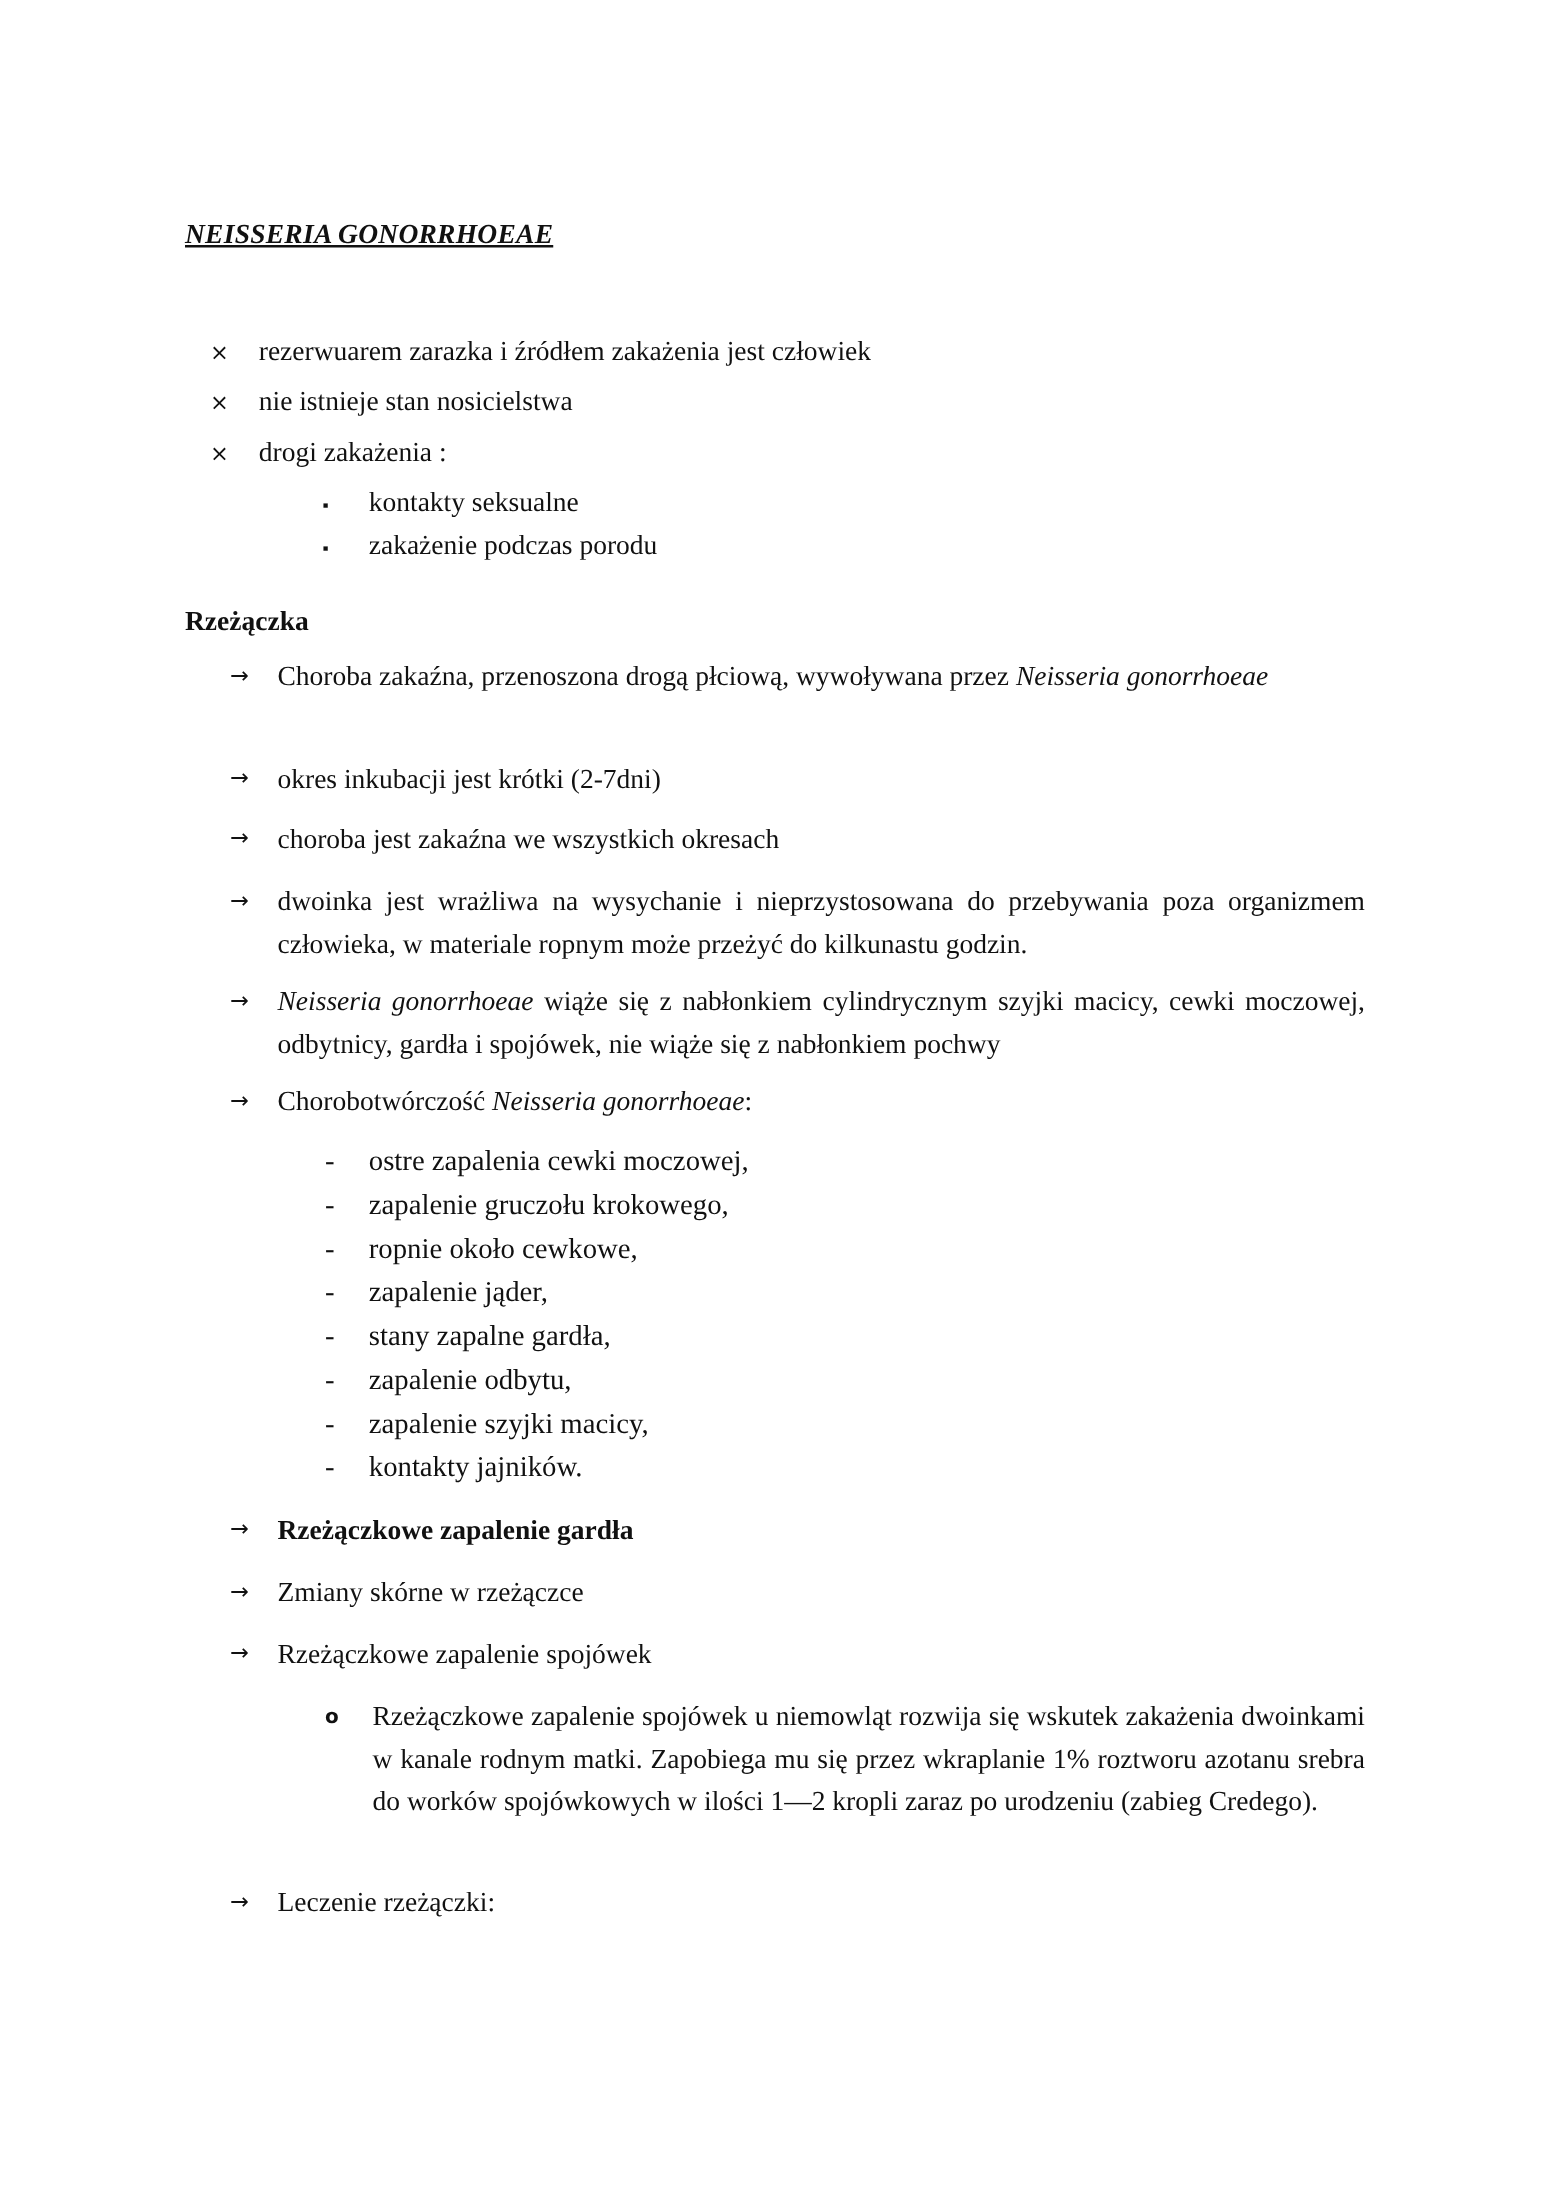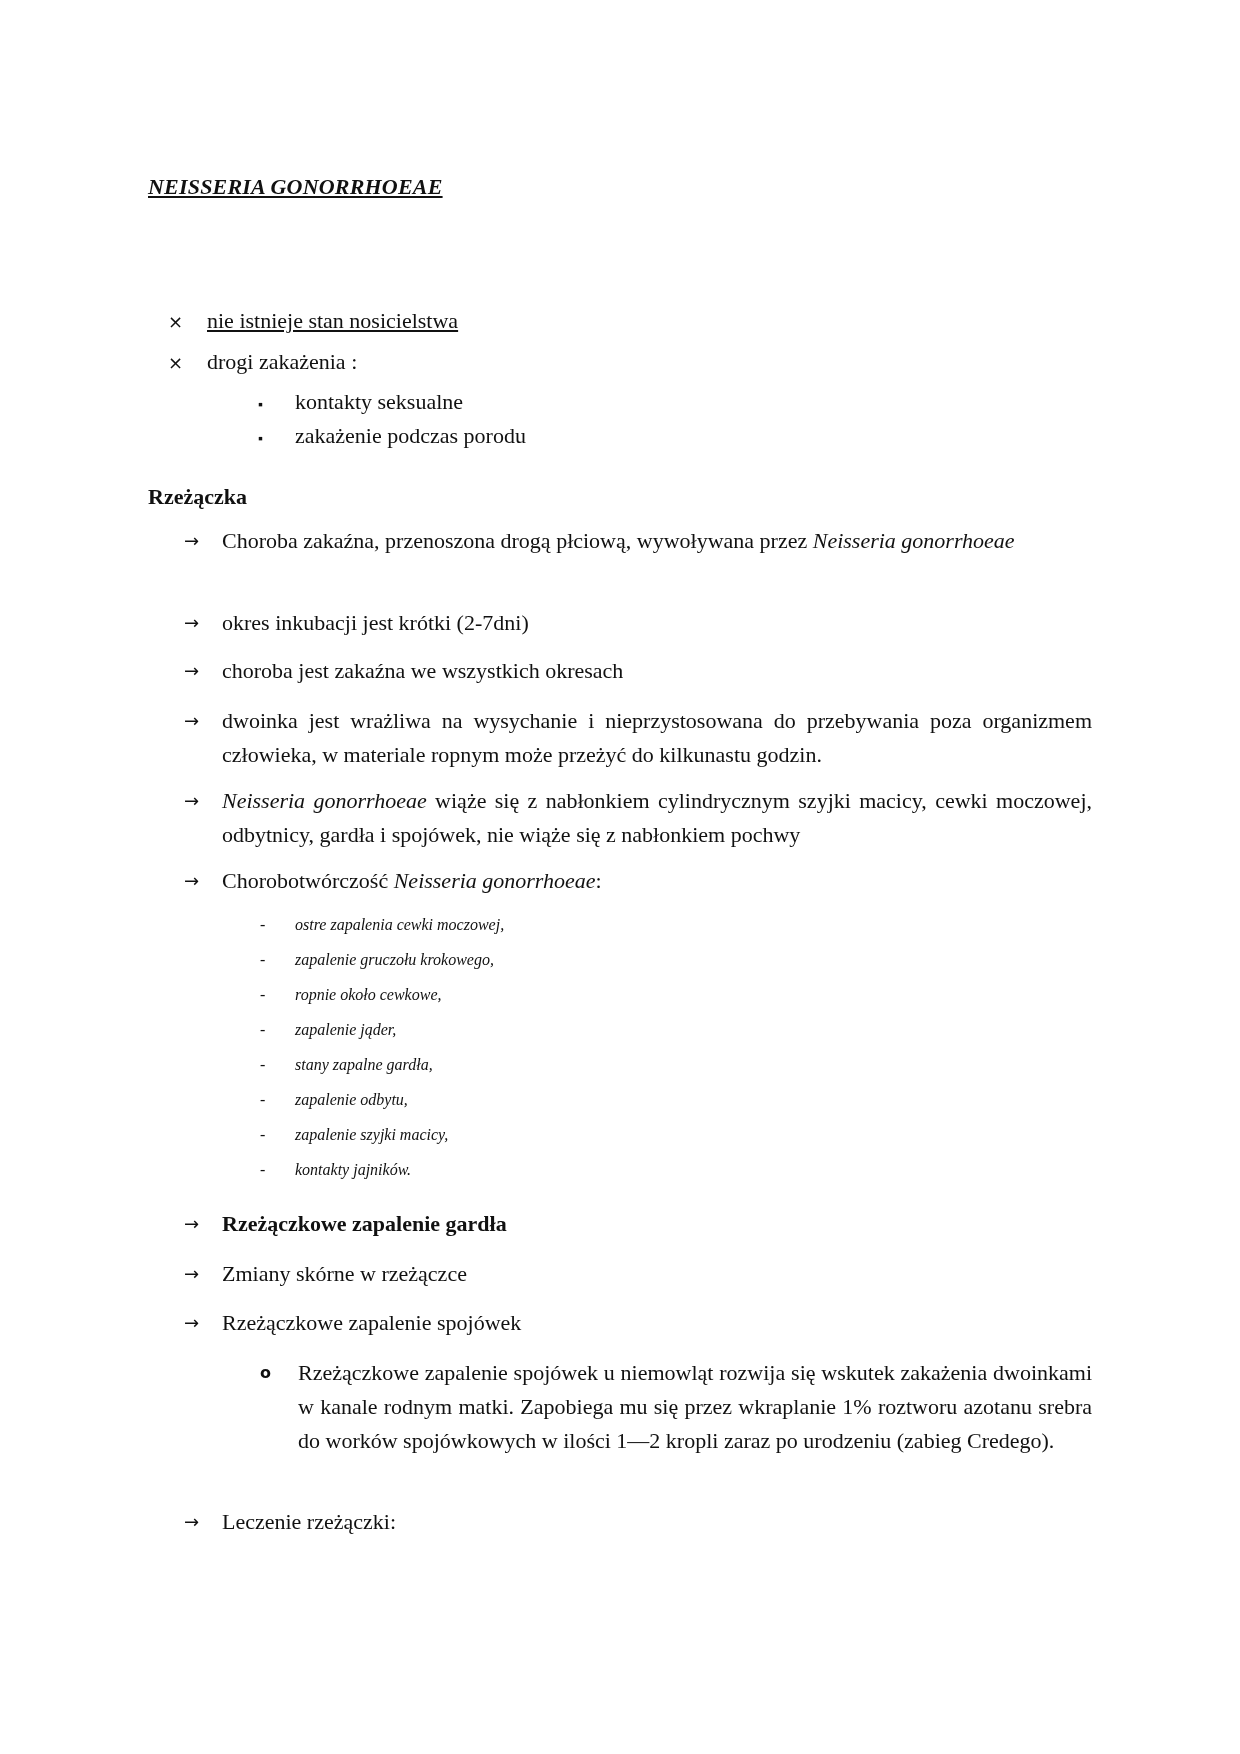--- a/index.html
+++ b/index.html
@@ -10,36 +10,39 @@
              text-decoration: underline; font-size: 22px; letter-spacing: 0.2px; }
     .xrow { position: absolute; left: 168px; font-size: 22px; white-space: nowrap; }
     .xrow .mark { display: inline-block; width: 39px; font-family: "DejaVu Sans", sans-serif; font-size: 18px; }
     .sqrow { position: absolute; left: 258px; font-size: 22px; white-space: nowrap; }
     .sqrow .mark { display: inline-block; width: 37px; font-size: 14px; }
     .section { position: absolute; left: 148px; top: 484px; font-weight: bold; font-size: 22px; }
     .arow { position: absolute; left: 184px; width: 908px; font-size: 22px; line-height: 34px; }
     .arow .mark { position: absolute; left: 0; top: 0; font-family: "DejaVu Sans", sans-serif; font-size: 18px; }
     .arow .txt { display: block; margin-left: 38px; text-align: justify; }
     .arow .txt.nowrap { white-space: nowrap; }
-    .drow { position: absolute; left: 260px; font-size: 16px; white-space: nowrap; font-style: italic; }
+    .drow { position: absolute; left: 260px; font-size: 23px; white-space: nowrap; }
     .drow .mark { display: inline-block; width: 35px; }
     .orow { position: absolute; left: 260px; width: 832px; font-size: 22px; line-height: 34px; }
     .orow .mark { position: absolute; left: 0; top: 0; font-family: "DejaVu Sans", sans-serif; font-size: 16px; font-weight: bold; }
     .orow .txt { display: block; margin-left: 38px; text-align: justify; }
     i { font-style: italic; }
     b { font-weight: bold; }
   </style>
 </head>
 <body>
 
 <div class="page">
 
   <div class="title">NEISSERIA GONORRHOEAE</div>
 
-  <div class="xrow" style="top:308px;text-decoration:underline;">
+  <div class="xrow" style="top:268px;">
+    <span class="mark">×</span><span>rezerwuarem zarazka i źródłem zakażenia jest człowiek</span>
+  </div>
+  <div class="xrow" style="top:308px;">
     <span class="mark">×</span><span>nie istnieje stan nosicielstwa</span>
   </div>
   <div class="xrow" style="top:349px;">
     <span class="mark">×</span><span>drogi zakażenia :</span>
   </div>
 
   <div class="sqrow" style="top:389px;">
     <span class="mark">▪</span><span>kontakty seksualne</span>
   </div>
   <div class="sqrow" style="top:423px;">

